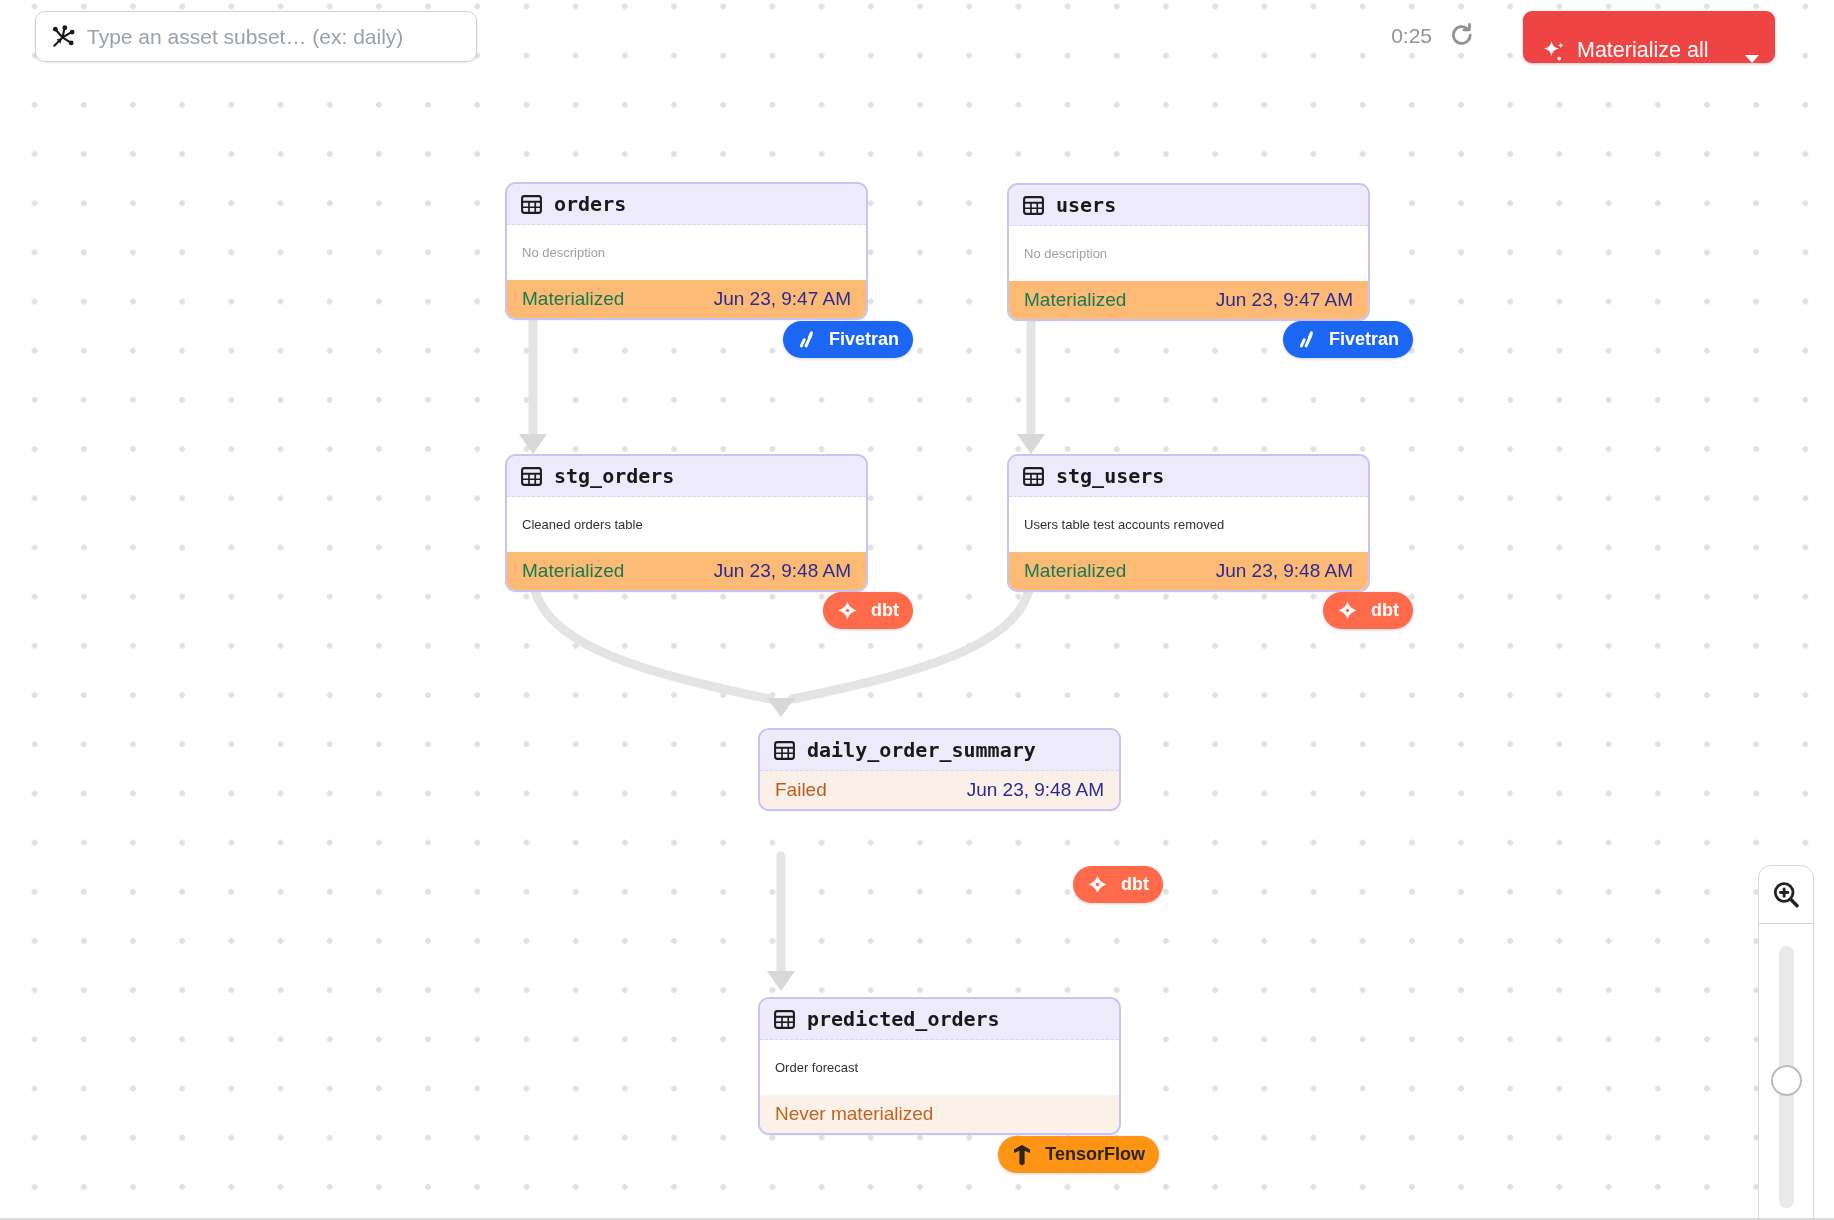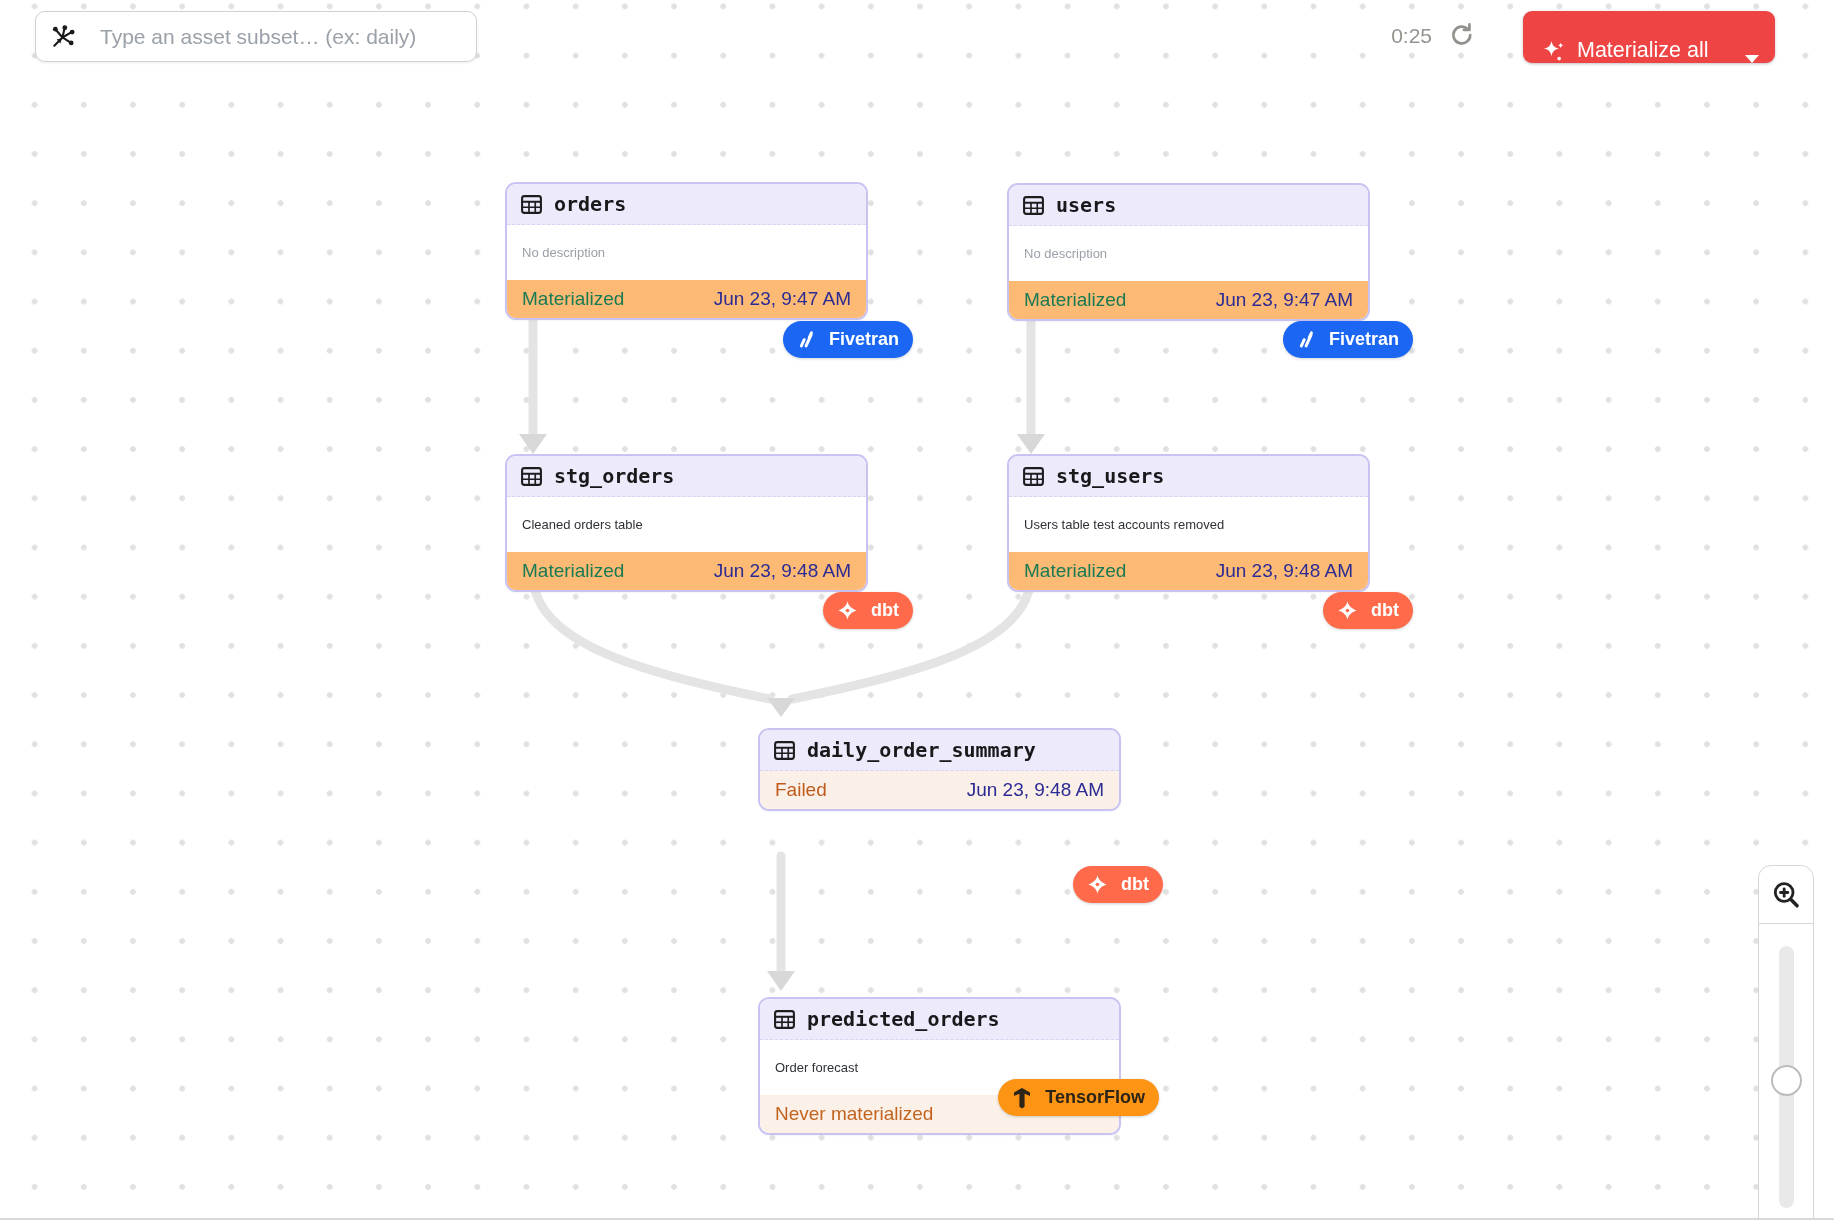--- a/index.html
+++ b/index.html
@@ -11,21 +11,21 @@
     overflow:hidden;
     background-image:radial-gradient(circle, #e1e1e1 2.6px, transparent 3.1px);
     background-size:49.2px 49.2px;
     background-position:10px 31px;
   }
 
   
   .search-box{
     position:absolute; left:35px; top:11px; width:442px; height:51px;
     background:#fff; border:1.5px solid #d2d2d4; border-radius:10px;
-    display:flex; align-items:center; gap:24px; padding:0 8px 0 13px;
+    display:flex; align-items:center; gap:11px; padding:0 8px 0 13px;
     box-shadow:0 1px 3px rgba(0,0,0,.07); overflow:hidden;
   }
   .search-box input{
     flex:1; border:none; outline:none; font-size:21px; color:#30343a;
     font-family:"Liberation Sans", sans-serif; background:transparent; min-width:0;
   }
   .search-box input::placeholder{ color:#9aa1a9; }
 
   .timer{ position:absolute; left:1352px; top:24px; width:80px; text-align:right;
     font-size:21px; color:#93958e; }
@@ -304,21 +304,21 @@
 </div>
 
 <div class="badge badge-dbt" style="right:671px; top:866px;">
   <svg width="21" height="21" viewBox="0 0 20 20" fill="#ffffff">
     <path d="M10 1.3c.8 4.1 3.6 6.9 8.7 8.7-5.1 1.8-7.9 4.6-8.7 8.7-.8-4.1-3.6-6.9-8.7-8.7 5.1-1.8 7.9-4.6 8.7-8.7Z"></path>
     <circle cx="10" cy="10" r="1.7" fill="#ff6a4b"></circle>
   </svg>
   <span>dbt</span>
 </div>
 
-<div class="badge badge-tensorflow" style="right:675px; top:1079px;">
+<div class="badge badge-tensorflow" style="right:675px; top:1136px;">
   <svg width="20" height="22" viewBox="0 0 20 22" fill="#2b2417">
     <path d="M10 1 18 5.4 18 9 12.6 6.7 12.6 19.8 10 21.4 7.4 19.8 7.4 6.7 2 9 2 5.4 Z"></path>
   </svg>
   <span>TensorFlow</span>
 </div>
 
 <div class="zoom-control">
   <div class="zoom-btn">
     <svg width="32" height="32" viewBox="0 0 26 26" fill="none" stroke="#232323" stroke-width="2.3" stroke-linecap="round">
       <circle cx="11.5" cy="11" r="7.2"></circle>

